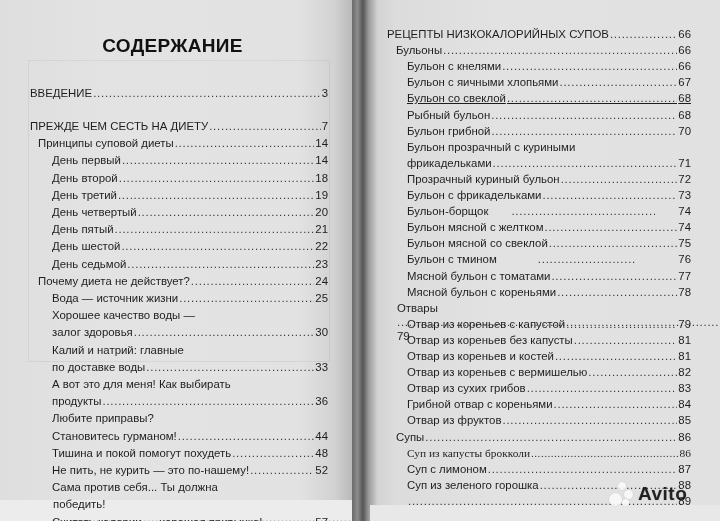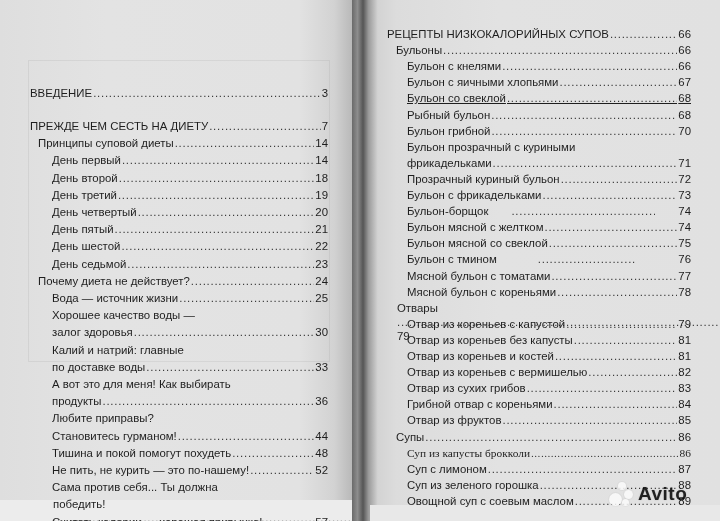--- a/index.html
+++ b/index.html
@@ -68,20 +68,21 @@
     font-size: 19px; font-weight: bold; color: #000000;
     text-shadow: 0 0 2px rgba(0,0,0,0.2); letter-spacing: 0.5px;
   }
 </style>
 </head>
 <body>
 
 <div class="page page-left">
   <div class="ghost" style="left:28px;top:60px;width:300px;height:300px;"></div>
   <div class="bottom-strip"></div>
+  <div class="title">СОДЕРЖАНИЕ</div>
   <div class="toc toc-left" id="toc-left">
       <div class="entry" style="left: 30px; width: 298px; top: 86px;">
         <span class="label">ВВЕДЕНИЕ</span>
         <span class="dots"></span>
         <span class="num">3</span>
       </div>
       <div class="entry" style="left: 30px; width: 298px; top: 119px;">
         <span class="label">ПРЕЖДЕ ЧЕМ СЕСТЬ НА ДИЕТУ</span>
         <span class="dots"></span>
         <span class="num">7</span>
@@ -340,21 +341,20 @@
         <span class="label">Суп с лимоном</span>
         <span class="dots"></span>
         <span class="num">87</span>
       </div>
       <div class="entry" style="left: 55px; width: 284px; top: 478px;">
         <span class="label">Суп из зеленого горошка</span>
         <span class="dots"></span>
         <span class="num">88</span>
       </div>
       <div class="entry" style="left: 55px; width: 284px; top: 494px;">
-        <span class="label">Овощной суп с соевым маслом</span>
         <span class="dots"></span>
         <span class="num">89</span>
       </div>
     </div>
 </div>
 
 <div class="watermark">
   <div class="dotsicon">
     <span style="left:1px;top:12px;width:13px;height:13px;"></span>
     <span style="left:10px;top:1px;width:8px;height:8px;"></span>

